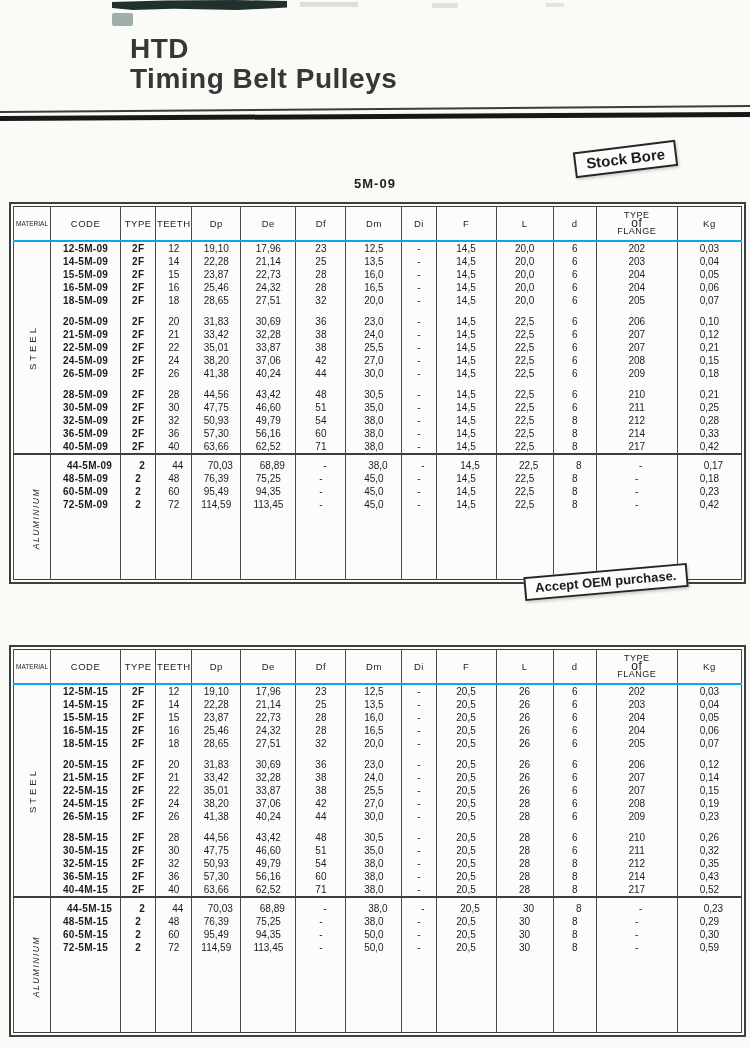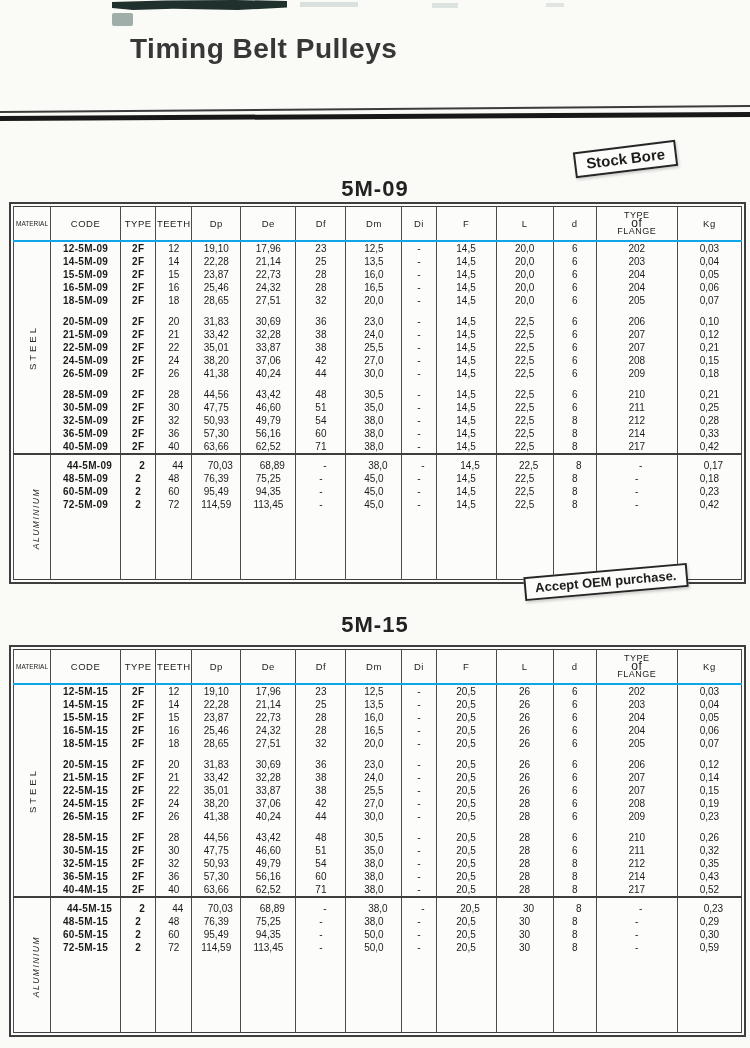--- a/index.html
+++ b/index.html
@@ -21,21 +21,21 @@
              font-size:27px;letter-spacing:.5px;}
   .rule-thin{position:absolute;left:0;top:108px;width:750px;height:2px;background:#3c3c3c;transform:rotate(-.45deg);}
   .rule-thick{position:absolute;left:0;top:114px;width:750px;height:5px;background:#181818;transform:rotate(-.3deg);}
 
   
   .badge{position:absolute;background:#fcfcfa;border:2px solid #262626;font-weight:bold;color:#1d1d1d;
          white-space:nowrap;box-shadow:1px 2px 3px rgba(0,0,0,.18);}
   .badge.stock{left:574px;top:146px;padding:2px 10px 3px;font-size:15px;transform:rotate(-7deg);}
   .badge.oem{left:524px;top:570px;padding:2px 9px 3px;font-size:13px;transform:rotate(-5deg);z-index:6;}
 
-  .sec-title{position:absolute;left:0;width:750px;text-align:center;font-size:22px;font-weight:bold;
+  .sec-title{position:absolute;left:0;width:750px;text-align:center;font-size:13px;font-weight:bold;
              color:#222;letter-spacing:1px;}
   .t1{top:176px;}.t2{top:612px;}
 
   
   .tblwrap{position:absolute;left:9px;width:737px;border:2px solid #3e3e3e;padding:2px;
            background:#fcfcfa;box-sizing:border-box;}
   .w1{top:202px;}.w2{top:645px;}
   table.cat{border-collapse:collapse;width:100%;border:1px solid #3e3e3e;table-layout:fixed;}
   .cat th,.cat td{border-left:1px solid #4c4c4c;border-right:1px solid #4c4c4c;text-align:center;
                   padding:0;color:#1b1b1b;overflow:hidden;}
@@ -57,20 +57,21 @@
 <body>
 
 <div class="page">
   <div class="bar1"></div>
   <div class="bar2"></div>
   <div class="sm1"></div>
   <div class="sm2"></div>
   <div class="sm3"></div>
 
   <div class="hdr-left">
+    <div>HTD</div>
     <div>Timing Belt Pulleys</div>
   </div>
   <div class="rule-thin"></div>
   <div class="rule-thick"></div>
 
   <div class="badge stock">Stock Bore</div>
 
   <div class="sec-title t1">5M-09</div>
   <div class="tblwrap w1">
       <table class="cat">
@@ -448,21 +449,20 @@
             <td></td>
             <td></td>
             <td></td>
           </tr>
         </tbody>
       </table>
     </div>
 
   <div class="badge oem">Accept OEM purchase.</div>
 
-  <div class="sec-title t2">5M-15</div>
   <div class="tblwrap w2">
       <table class="cat">
         <colgroup>
           <col style="width: 37px;">
           <col style="width: 70px;">
           <col style="width: 35px;">
           <col style="width: 36px;">
           <col style="width: 49px;">
           <col style="width: 55px;">
           <col style="width: 50px;">

